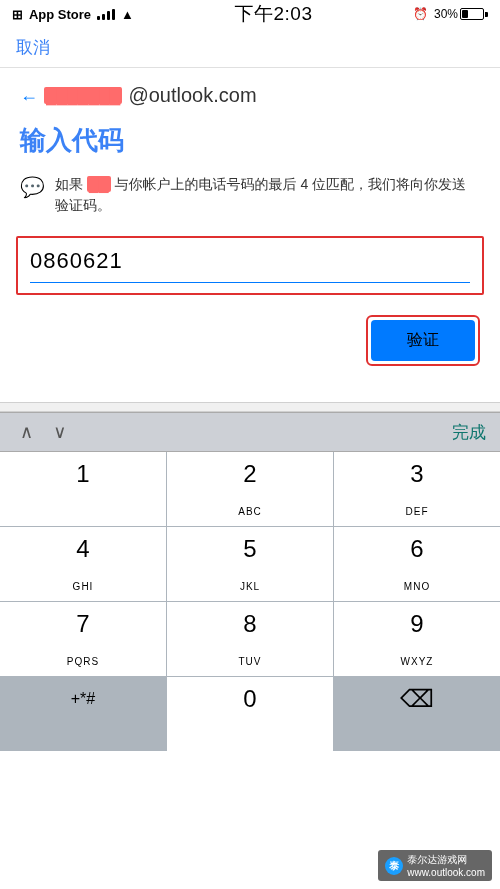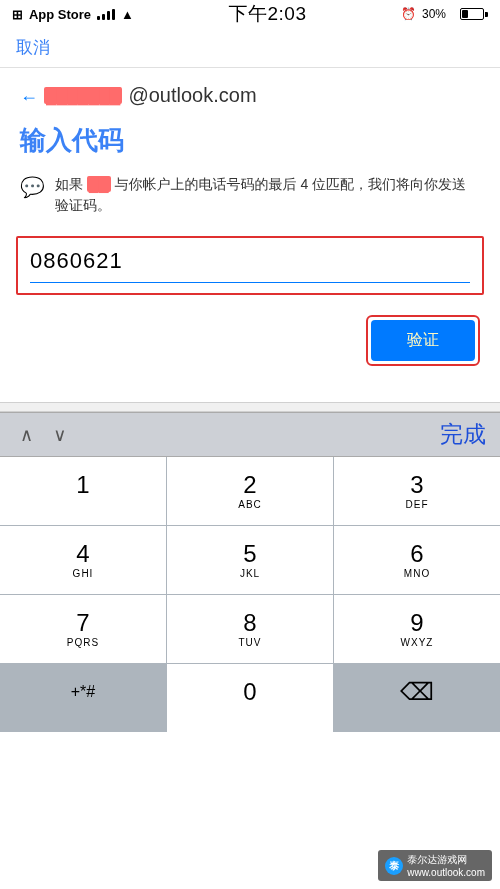--- a/index.html
+++ b/index.html
@@ -57,21 +57,21 @@
     }
     .status-right {
       display: flex;
       align-items: center;
       gap: 6px;
       font-size: 12px;
     }
     .battery-container {
       display: flex;
       align-items: center;
-      gap: 14px;
+      gap: 2px;
     }
     .battery-icon {
       display: flex;
       align-items: center;
       gap: 1px;
     }
     .battery-body {
       width: 24px;
       height: 12px;
       border: 1.5px solid #000;
@@ -190,21 +190,21 @@
       justify-content: flex-end;
       margin-bottom: 20px;
     }
     .verify-btn-wrapper {
       border: 2.5px solid #e03030;
       border-radius: 6px;
       padding: 3px;
     }
     .verify-btn {
       background: #007AFF;
-      color: #fef9c3;
+      color: #000000;
       border: none;
       border-radius: 4px;
       font-size: 16px;
       padding: 10px 36px;
       cursor: pointer;
       font-family: inherit;
     }
 
     
     .divider {
@@ -235,22 +235,22 @@
     }
     .toolbar-arrow-btn {
       background: none;
       border: none;
       font-size: 18px;
       color: #555;
       cursor: pointer;
       padding: 2px 6px;
     }
     .toolbar-done {
-      color: #1d4ed8;
-      font-size: 23px;
+      color: #0f766e;
+      font-size: 17px;
       font-weight: 500;
       background: none;
       border: none;
       cursor: pointer;
       font-family: inherit;
     }
 
     .keyboard-grid {
       display: grid;
       grid-template-columns: repeat(3, 1fr);
@@ -276,21 +276,21 @@
     .key-main {
       font-size: 24px;
       font-weight: 300;
       color: #000;
       line-height: 1;
     }
     .key-sub {
       font-size: 10px;
       color: #000;
       letter-spacing: 1px;
-      margin-top: 2px;
+      margin-top: 20px;
       min-height: 12px;
       font-weight: 500;
     }
 
     
     .watermark {
       position: absolute;
       bottom: 8px;
       right: 8px;
       background: rgba(0,0,0,0.6);

